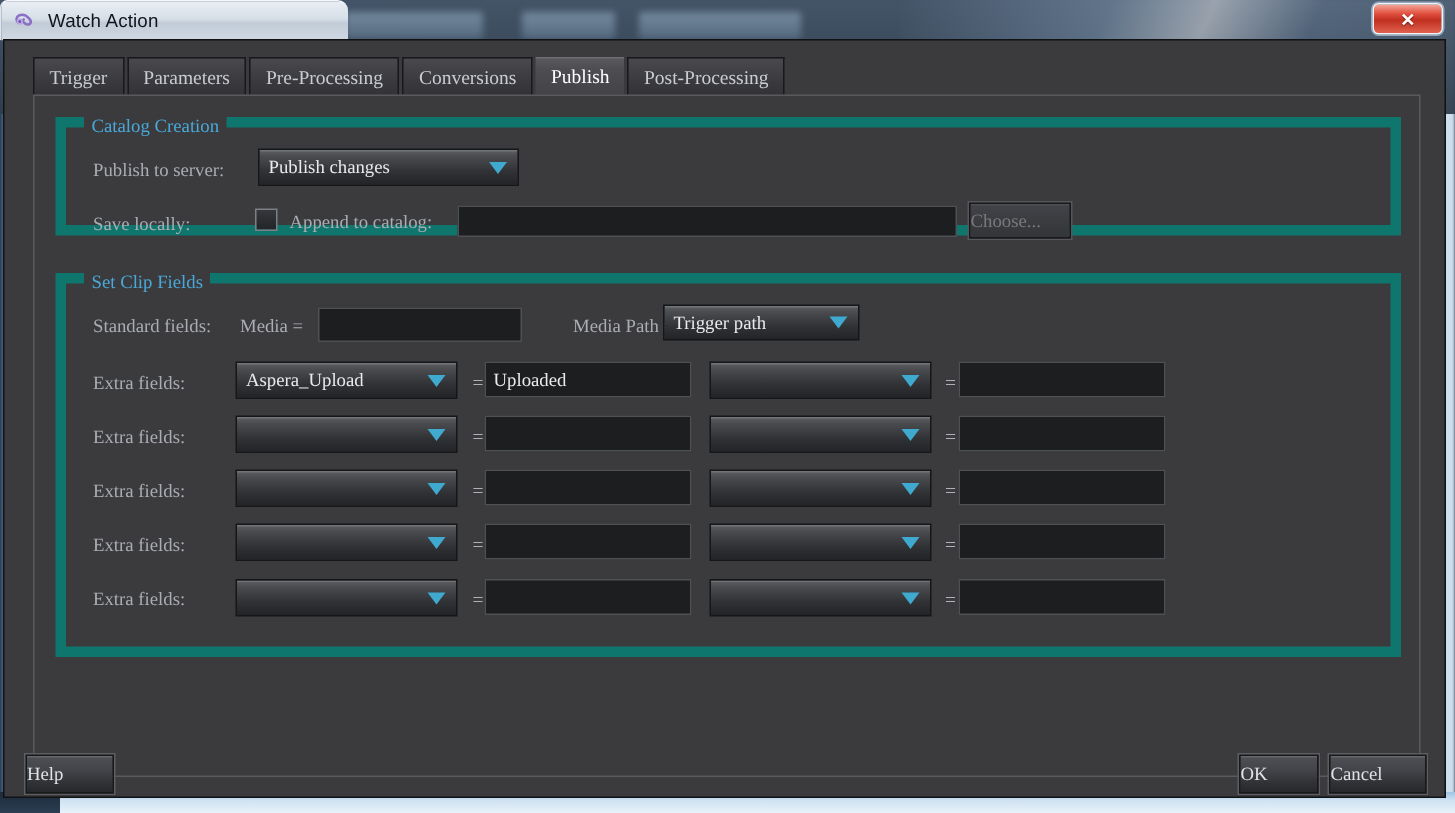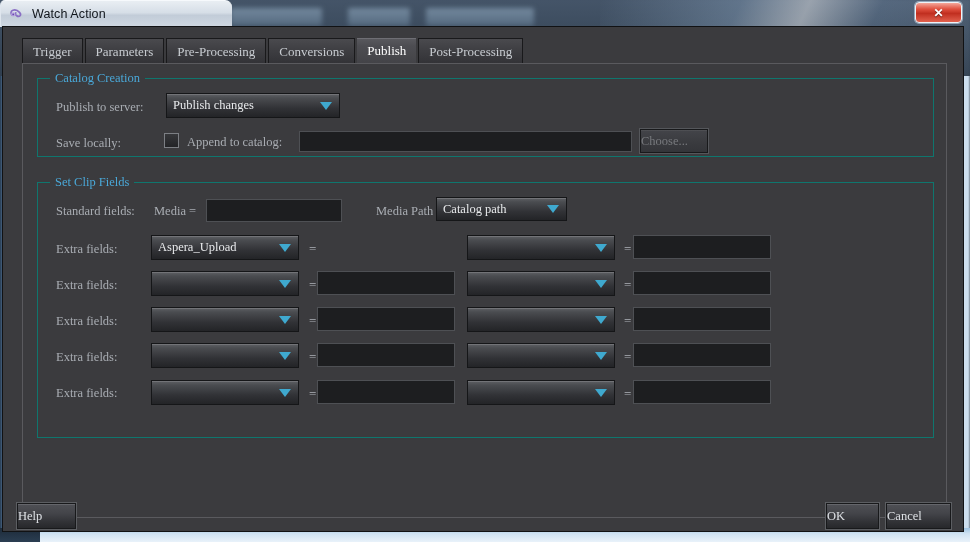--- a/index.html
+++ b/index.html
@@ -159,21 +159,21 @@
     left: 19px; top: 36px;
     width: 925px; height: 455px;
     background: #3b3b3e;
     border: 1px solid #5a5a5e;
     box-sizing: border-box;
   }
 
   
   .group {
     position: absolute;
-    border: 1px solid #0f766e;
+    border: 7px solid #0f766e;
     box-sizing: border-box;
   }
   .group-title {
     position: absolute;
     top: -8px; left: 12px;
     padding: 0 5px;
     background: #3b3b3e;
     color: #4aa8d8;
     font-size: 12.5px;
     white-space: nowrap;
@@ -349,30 +349,33 @@
           <span class="lbl" style="left:18px; top:21px;">Standard fields:</span>
           <span class="lbl" style="left:116px; top:21px;">Media =</span>
 
           <div class="tinput" style="left:168px; top:16px; width:136px; height:23px;">
             <span></span>
           </div>
 
           <span class="lbl" style="left:338px; top:21px;">Media Path =</span>
 
           <div class="combo" style="left:398px; top:14px; width:131px; height:24px;">
-            <span>Catalog path</span>
+            <span>Trigger path</span>
             <span class="arrow"></span>
           </div>
 
           <span class="lbl" style="left:18px; top:59px;">Extra fields:</span>
           <div class="combo" style="left:113px; top:52px; width:148px; height:25px;">
             <span>Aspera_Upload</span>
             <span class="arrow"></span>
           </div>
           <span class="eq" style="left:271px; top:58px;">=</span>
+          <div class="tinput" style="left:279px; top:52px; width:138px; height:24px;">
+            <span>Uploaded</span>
+          </div>
           <div class="combo" style="left:429px; top:52px; width:148px; height:25px;">
             <span></span>
             <span class="arrow"></span>
           </div>
           <span class="eq" style="left:586px; top:58px;">=</span>
           <div class="tinput" style="left:595px; top:52px; width:138px; height:24px;">
             <span></span>
           </div>
 
           <span class="lbl" style="left:18px; top:95px;">Extra fields:</span>

